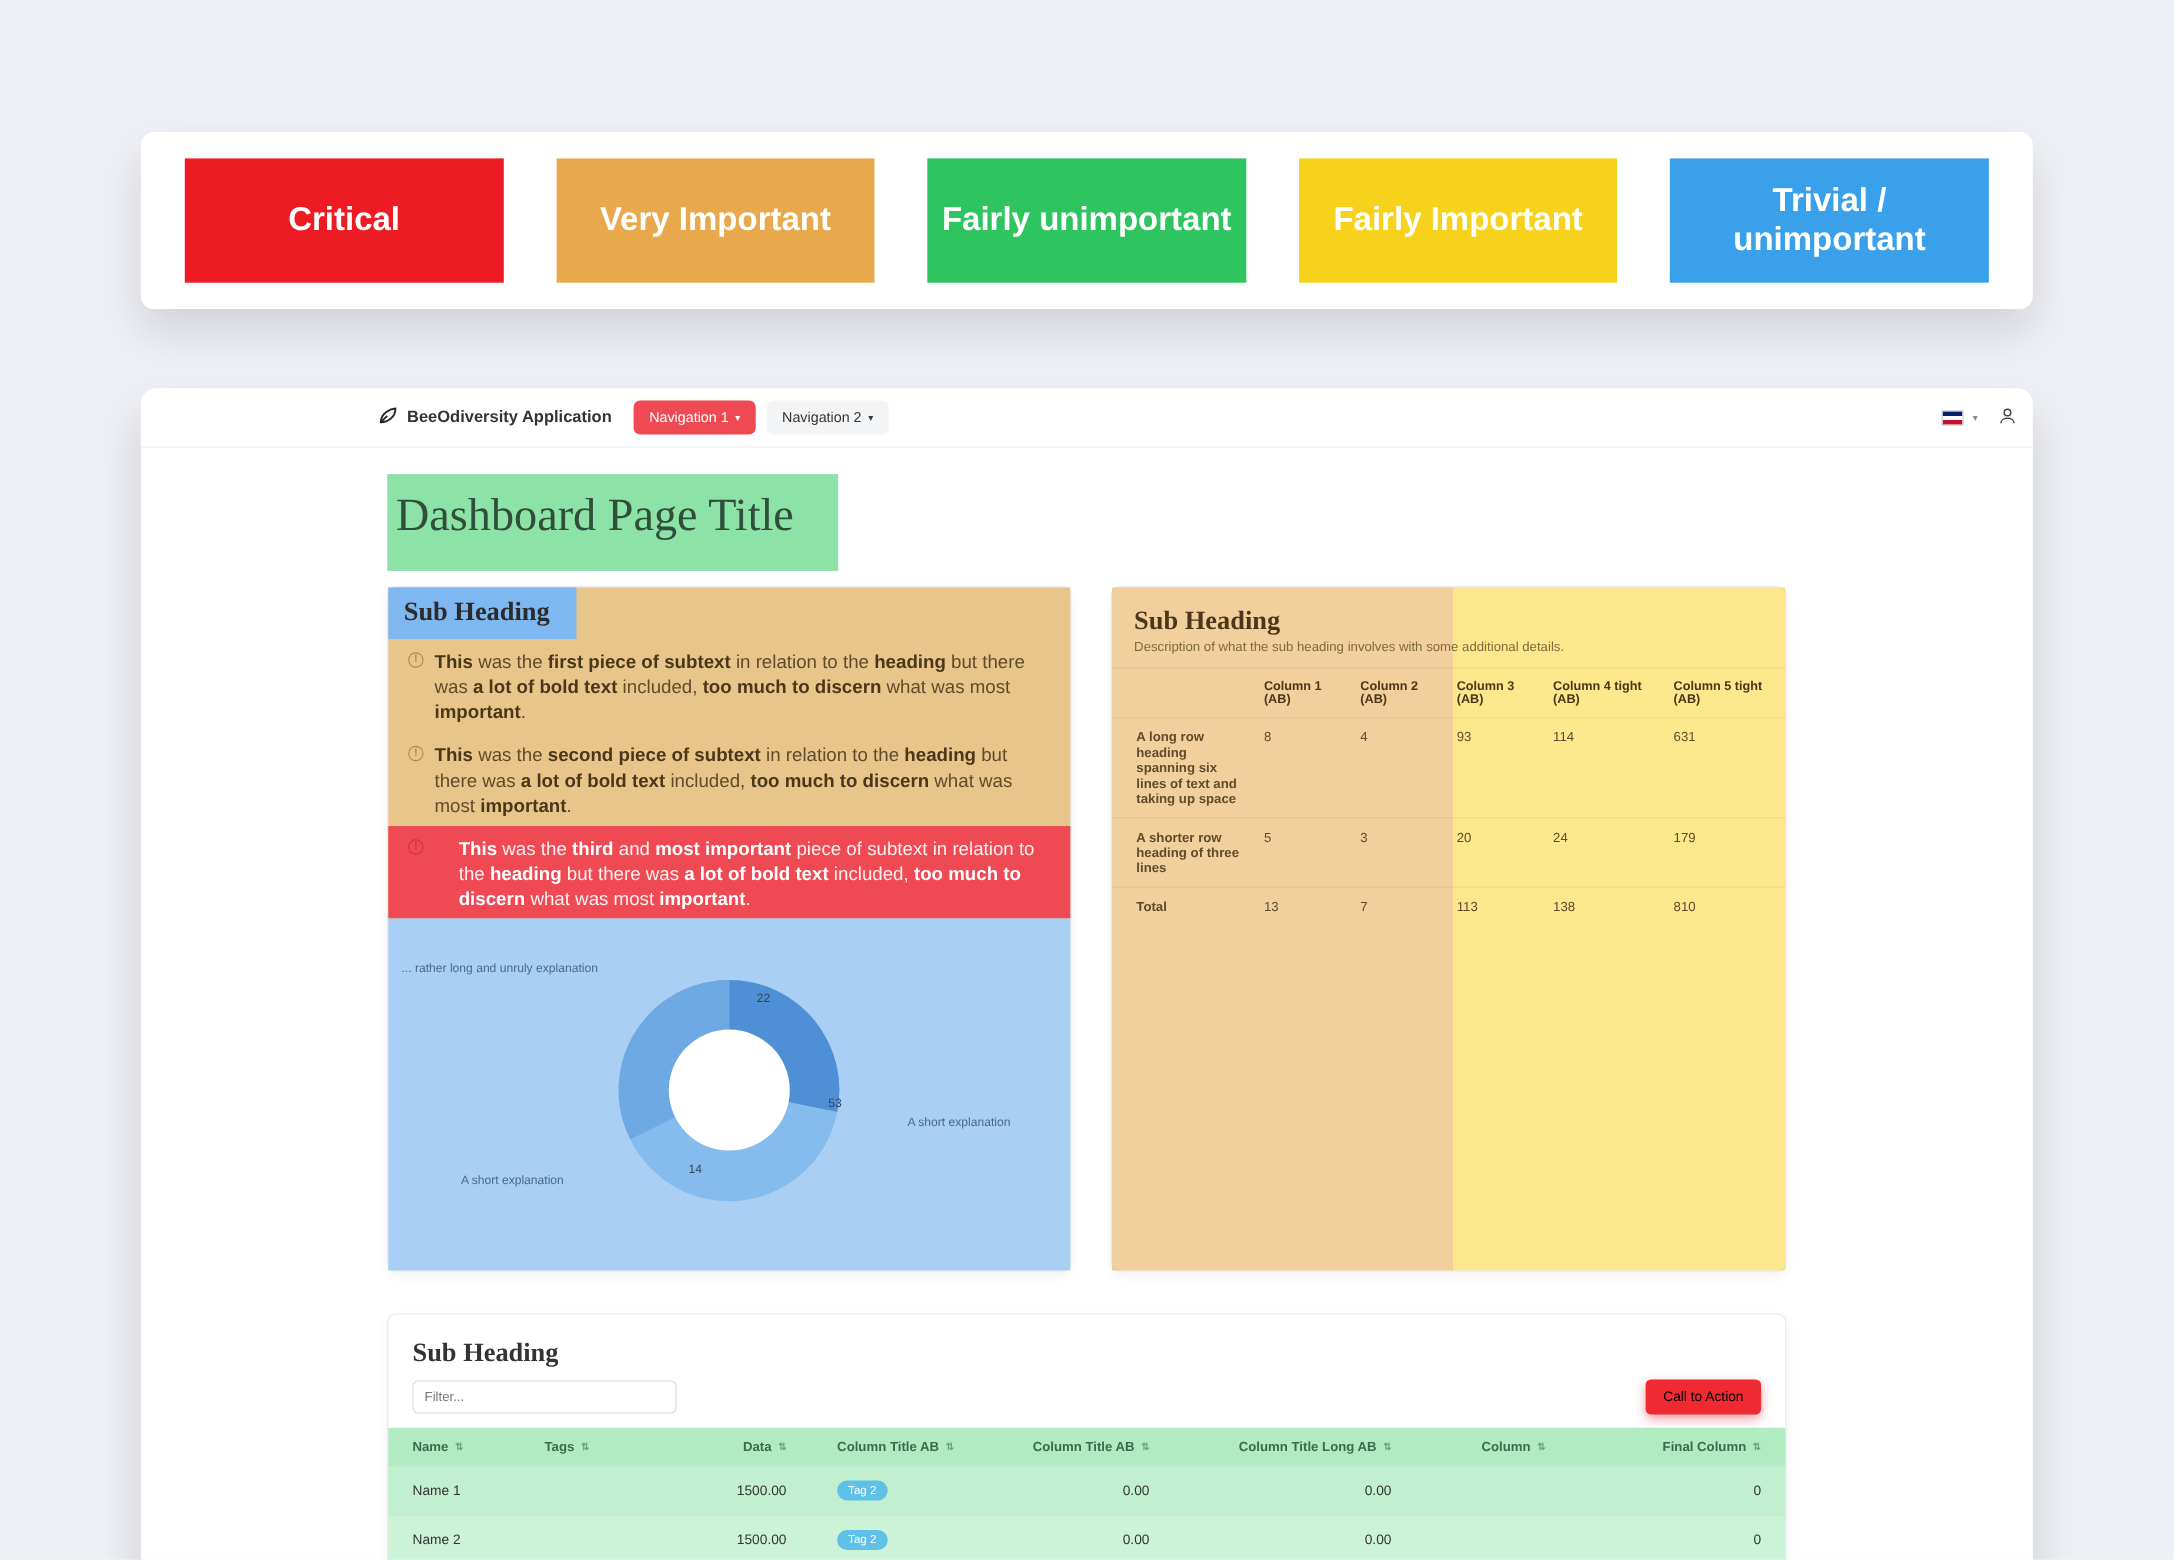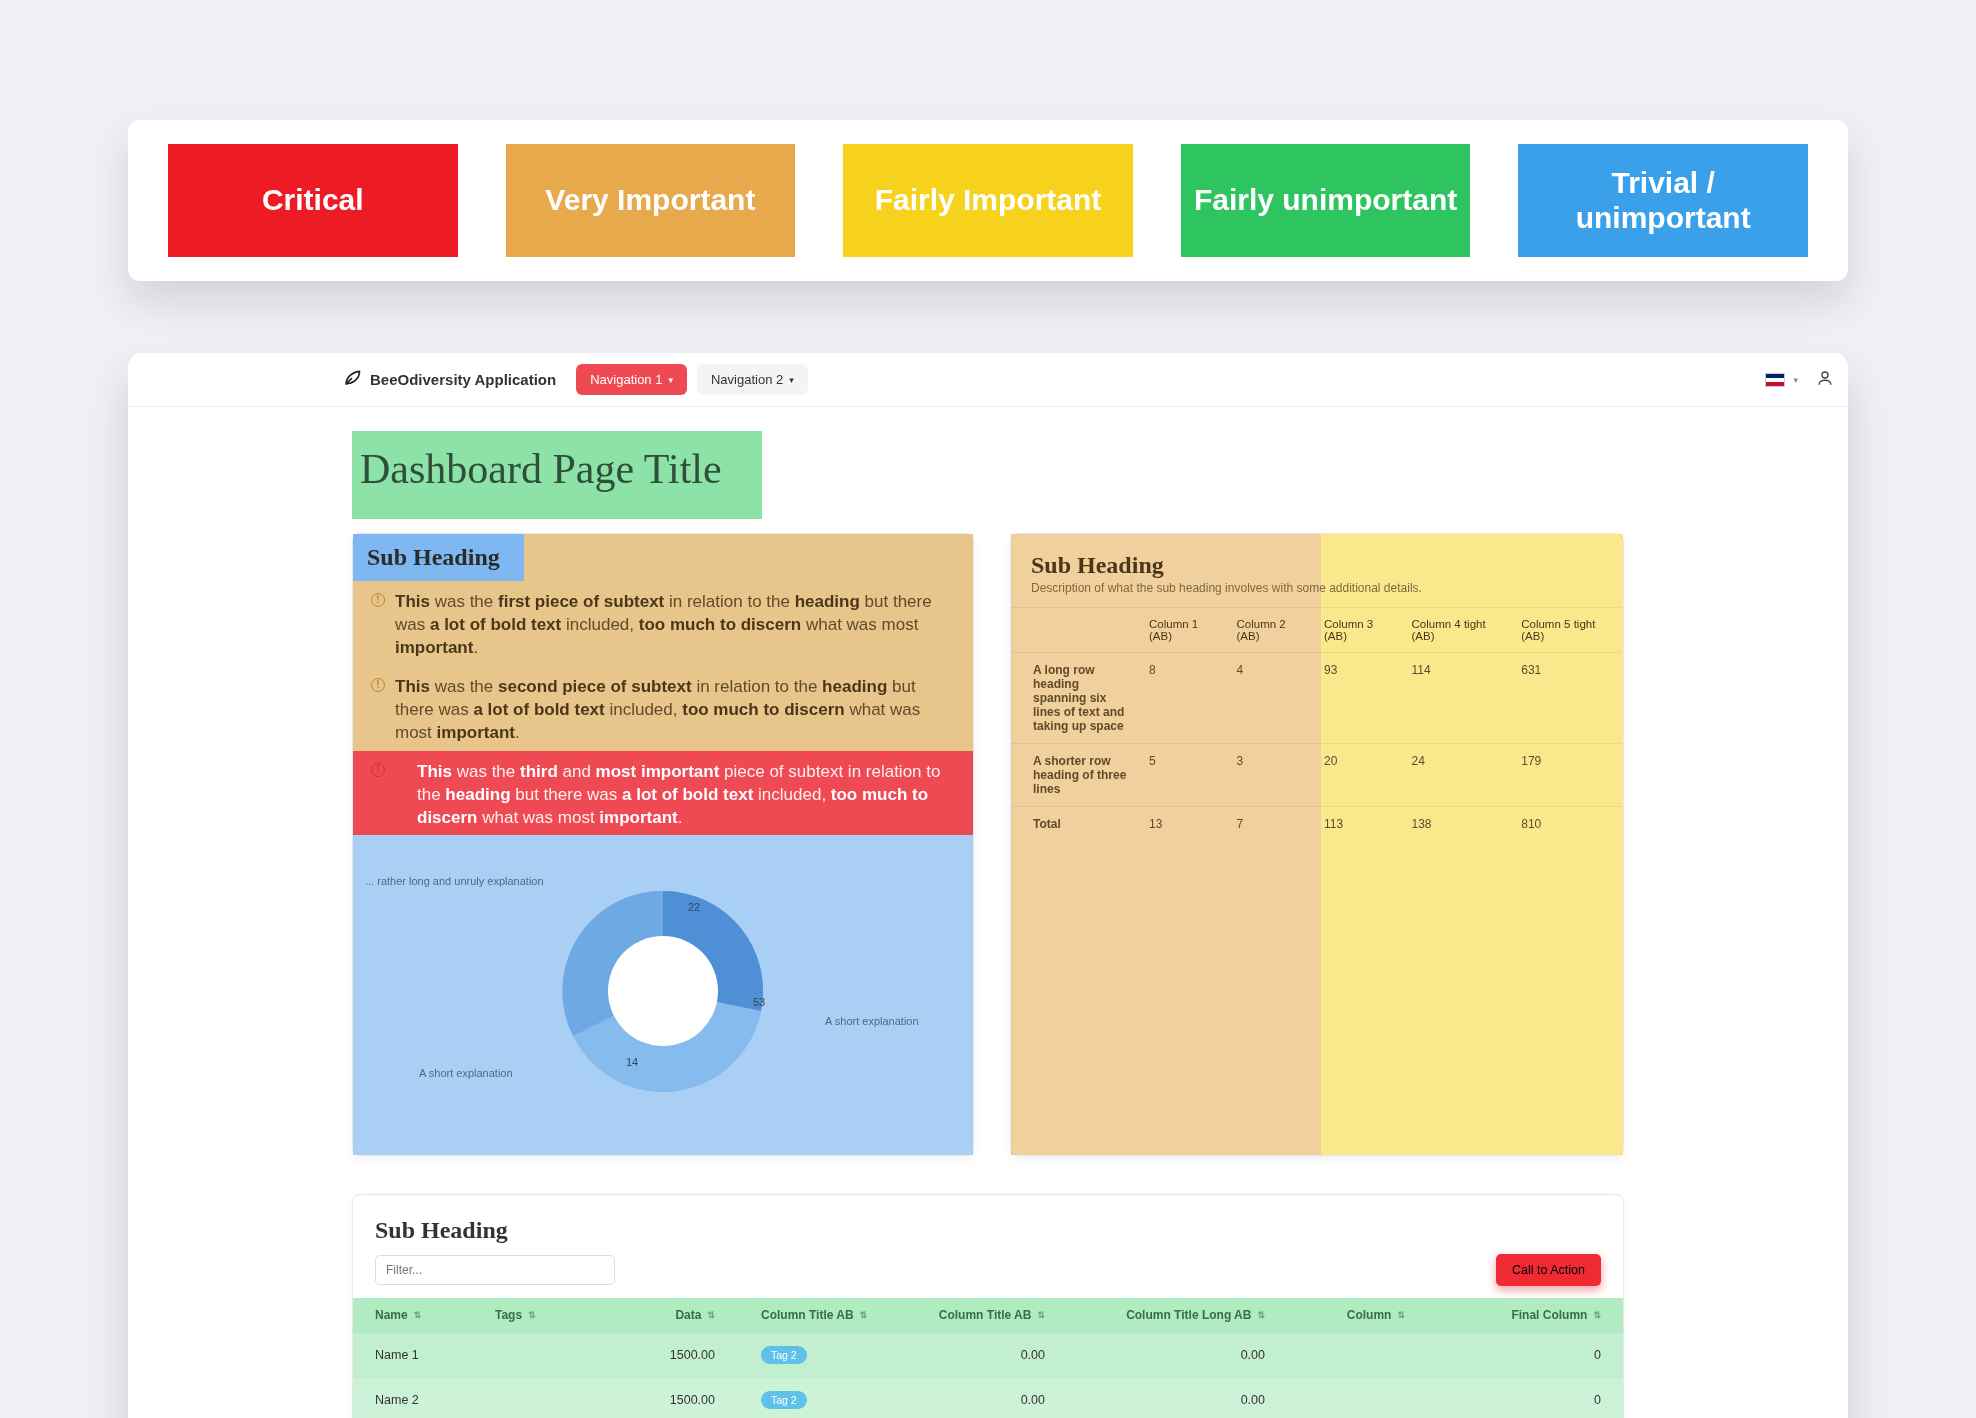--- a/index.html
+++ b/index.html
@@ -209,21 +209,21 @@
   width:100%;
   border-collapse:collapse;
   font-size:12px;
 }
 .rtable th, .rtable td {
   text-align:left;
   padding:10px 8px;
   border-top:1px solid rgba(0,0,0,0.06);
   vertical-align:top;
 }
-.rtable th { font-weight:400; color:#4a3618; font-size:11.5px; }
+.rtable th { font-weight:700; color:#4a3618; font-size:11.5px; }
 .rtable th:first-child, .rtable td:first-child { padding-left:22px; width:130px; font-weight:700;}
 .rtable td { color:#5f4b2a; }
 
 
 .bottom-card {
   margin-top:38px;
 }
 .bottom-head {
   font-family: Georgia, serif;
   font-size:24px; font-weight:700;
@@ -291,22 +291,22 @@
 .tag.blue{ background:#5FC1E8; }
 .tag.olive{ background:#8E8F4F; }
 .tag.green{ background:#59C77A; }
 </style>
 </head>
 <body>
 
 <div class="legend-card">
   <div class="legend-pill critical">Critical</div>
   <div class="legend-pill very">Very Important</div>
+  <div class="legend-pill fairly-un">Fairly unimportant</div>
   <div class="legend-pill fairly-imp">Fairly Important</div>
-  <div class="legend-pill fairly-un">Fairly unimportant</div>
   <div class="legend-pill trivial">Trivial / unimportant</div>
 </div>
 
 <div class="window">
 
   <div class="topbar">
     <div class="brand">
       <span>
         <svg viewBox="0 0 24 24" fill="none" stroke="#222" stroke-width="2">
             <path d="M5 19 C5 9, 16 4, 21 4 C21 14, 12 19, 5 19 Z"></path>

